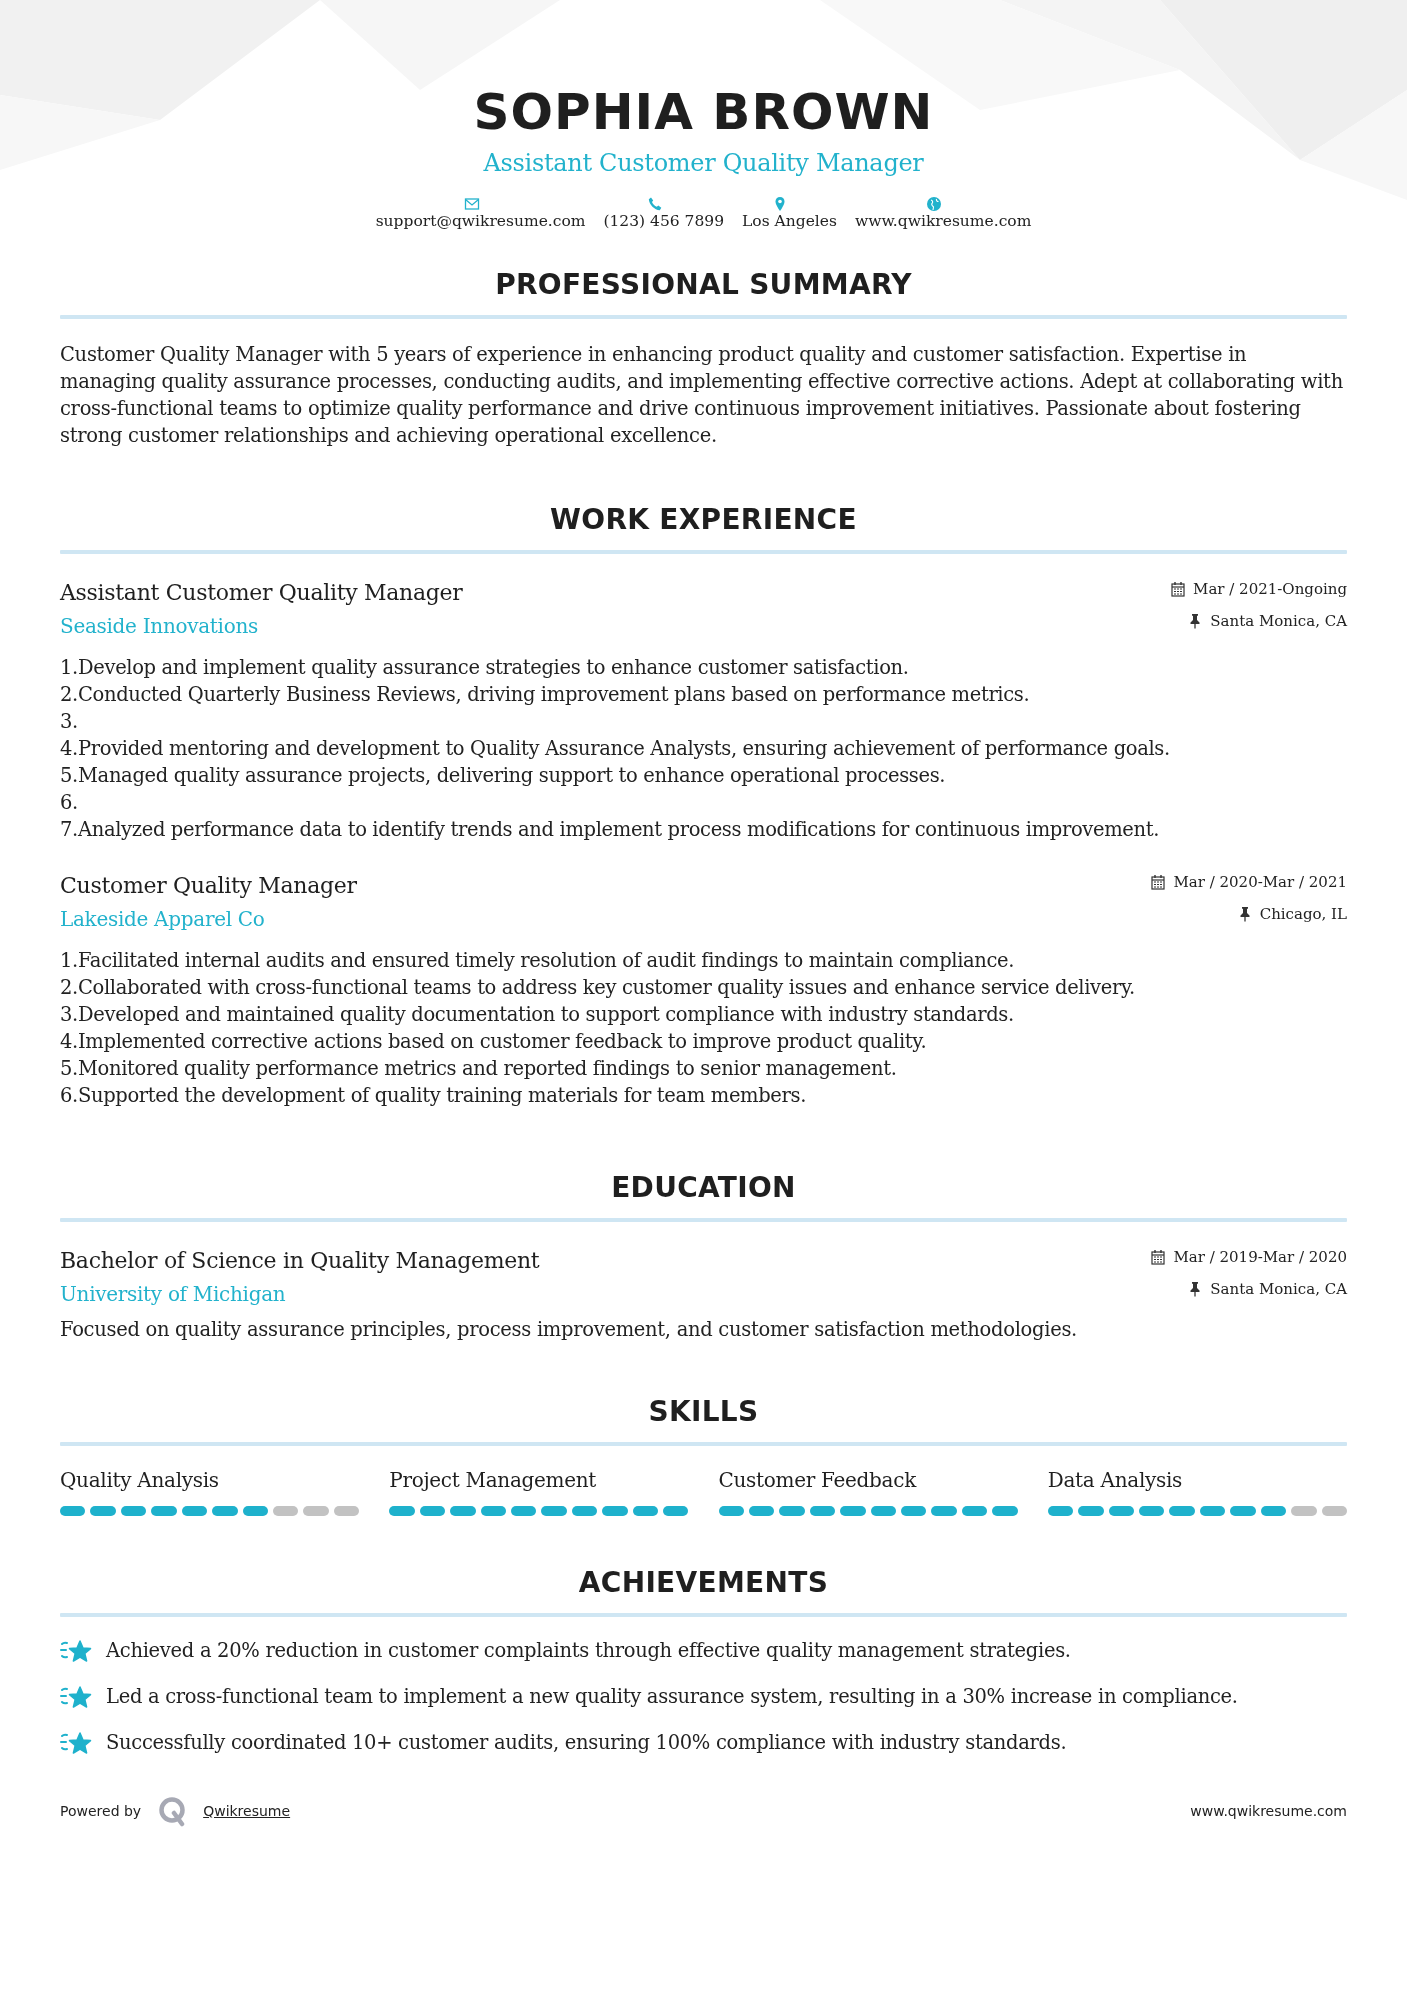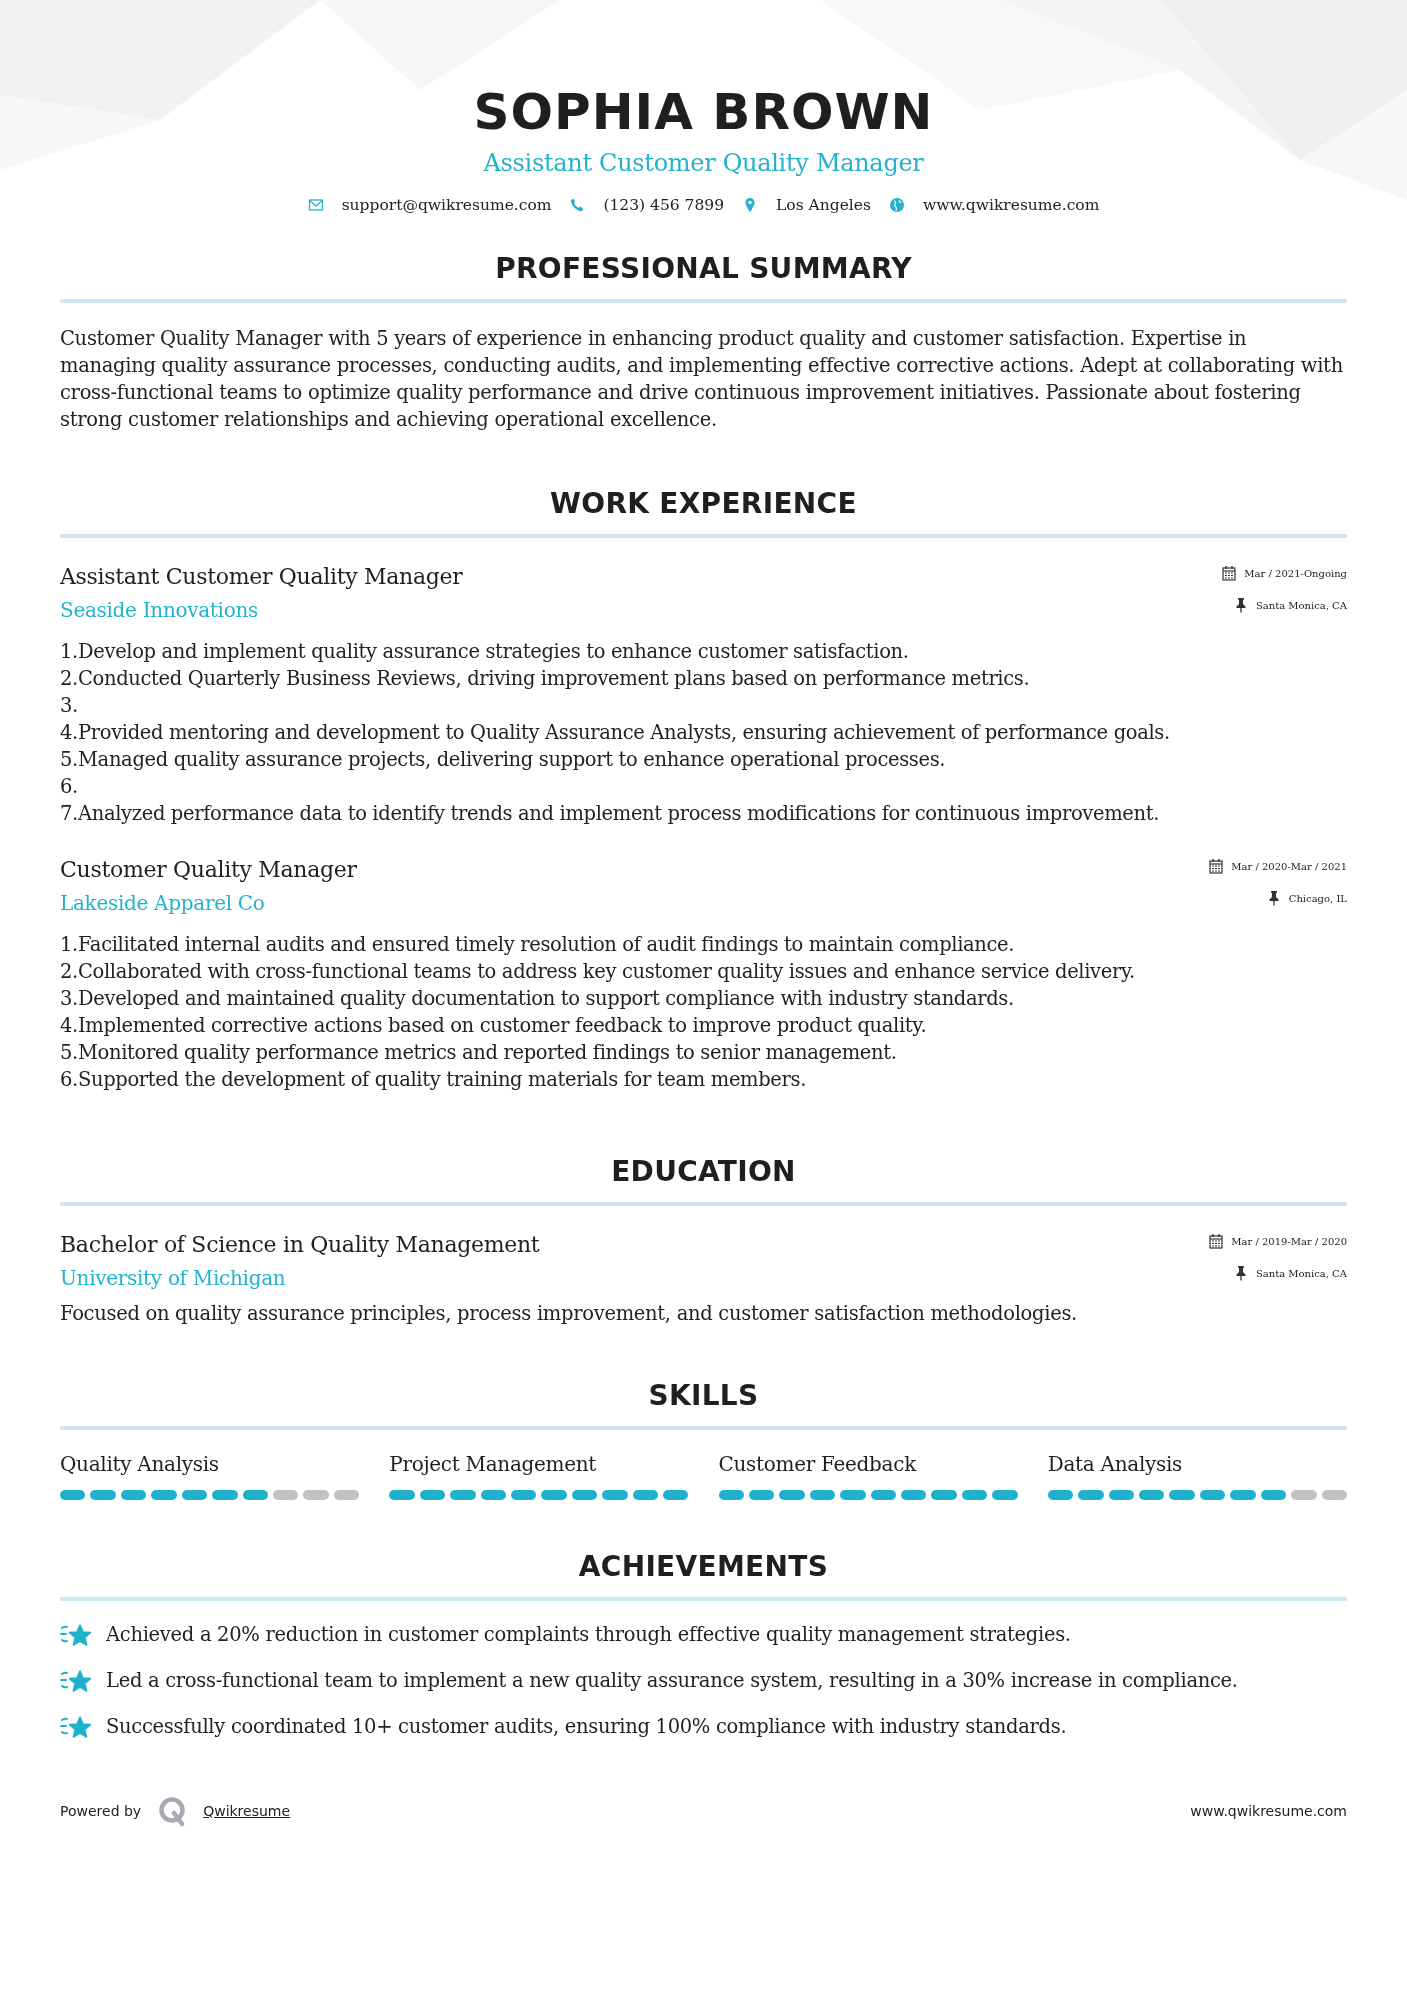--- a/index.html
+++ b/index.html
@@ -8,37 +8,37 @@
 
   .bg-shapes { position: absolute; left: 0; top: 0; width: 1407px; height: 240px; overflow: hidden; z-index: 0; }
   .bg-shapes svg { width: 100%; height: 100%; }
 
   .page { position: relative; z-index: 1; padding: 0 60px; }
 
   .header { text-align: center; padding-top: 80px; }
   .name { font-family: "DejaVu Sans", "Liberation Sans", sans-serif; font-weight: 700; font-size: 50px; letter-spacing: 1px; color: #1f1f1f; line-height: 64px; }
   .role { font-size: 24px; color: #22b2cc; margin-top: 4px; line-height: 30px; letter-spacing: -0.3px; }
   .contacts { display: flex; justify-content: center; align-items: center; gap: 0; margin-top: 18px; font-size: 15.5px; color: #222; }
-  .contact { display: flex; align-items: center; margin: 0 9px; }
+  .contact { display: flex; align-items: center; margin: 0 9px; flex-direction: column; }
   .contact .ic { width: 16px; height: 16px; margin-right: 18px; display: inline-flex; align-items: center; justify-content: center; }
   .contact .ic svg { width: 16px; height: 16px; }
 
   .section-title { font-family: "DejaVu Sans", "Liberation Sans", sans-serif; font-weight: 700; font-size: 28px; text-align: center; color: #1f1f1f; letter-spacing: 0.3px; margin-top: 32px; }
   .divider { height: 4px; background: #cfe6f3; margin-top: 14px; border-radius: 1px; }
 
   .summary-sec { margin-top: 38px; }
   .summary { font-size: 19.5px; line-height: 27px; margin-top: 22px; color: #222; letter-spacing: -0.3px; }
 
   .work-sec { margin-top: 54px; }
   .job { position: relative; margin-top: 24px; }
   .job + .job { margin-top: 28px; }
   .job-head { display: flex; justify-content: space-between; align-items: flex-start; }
   .job-title { font-size: 22px; line-height: 30px; color: #1f1f1f; letter-spacing: -0.3px; }
   .company { font-size: 20px; line-height: 28px; color: #22b2cc; margin-top: 4px; letter-spacing: -0.3px; }
-  .meta { text-align: left; font-size: 10px; color: #222; }
+  .meta { text-align: left; font-size: 15px; color: #222; }
   .meta-row { display: flex; align-items: center; justify-content: flex-end; height: 22px; }
   .meta-row + .meta-row { margin-top: 10px; }
   .meta-row .ic { width: 14px; height: 16px; margin-right: 8px; display: inline-flex; }
   .meta-row .ic svg { width: 14px; height: 16px; }
   .bullets { margin-top: 14px; list-style: none; }
   .bullets li { font-size: 19.5px; line-height: 27px; color: #222; letter-spacing: -0.35px; display: flex; }
   .bullets li .num { width: 18px; text-align: left; flex: none; }
 
   .edu-sec { margin-top: 62px; }
   .edu { margin-top: 24px; }

